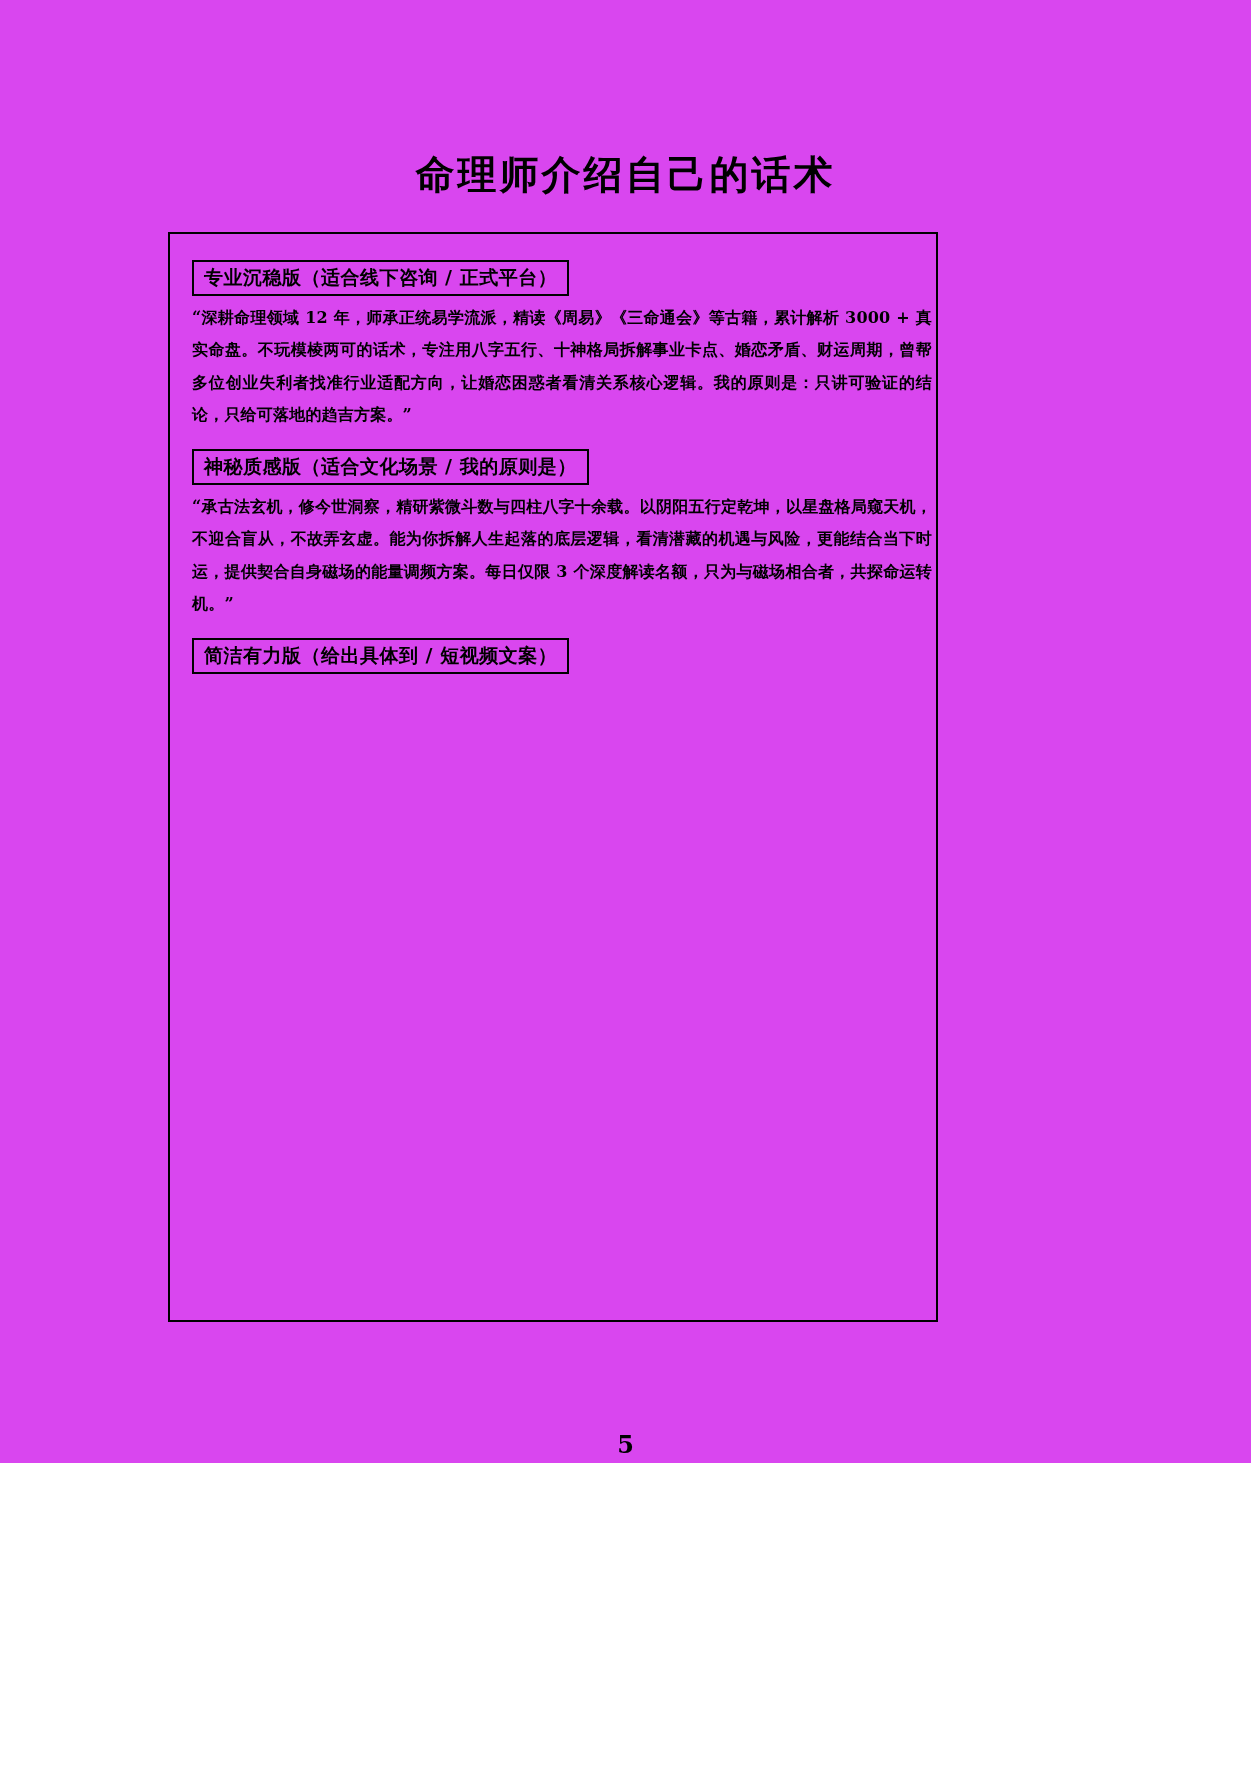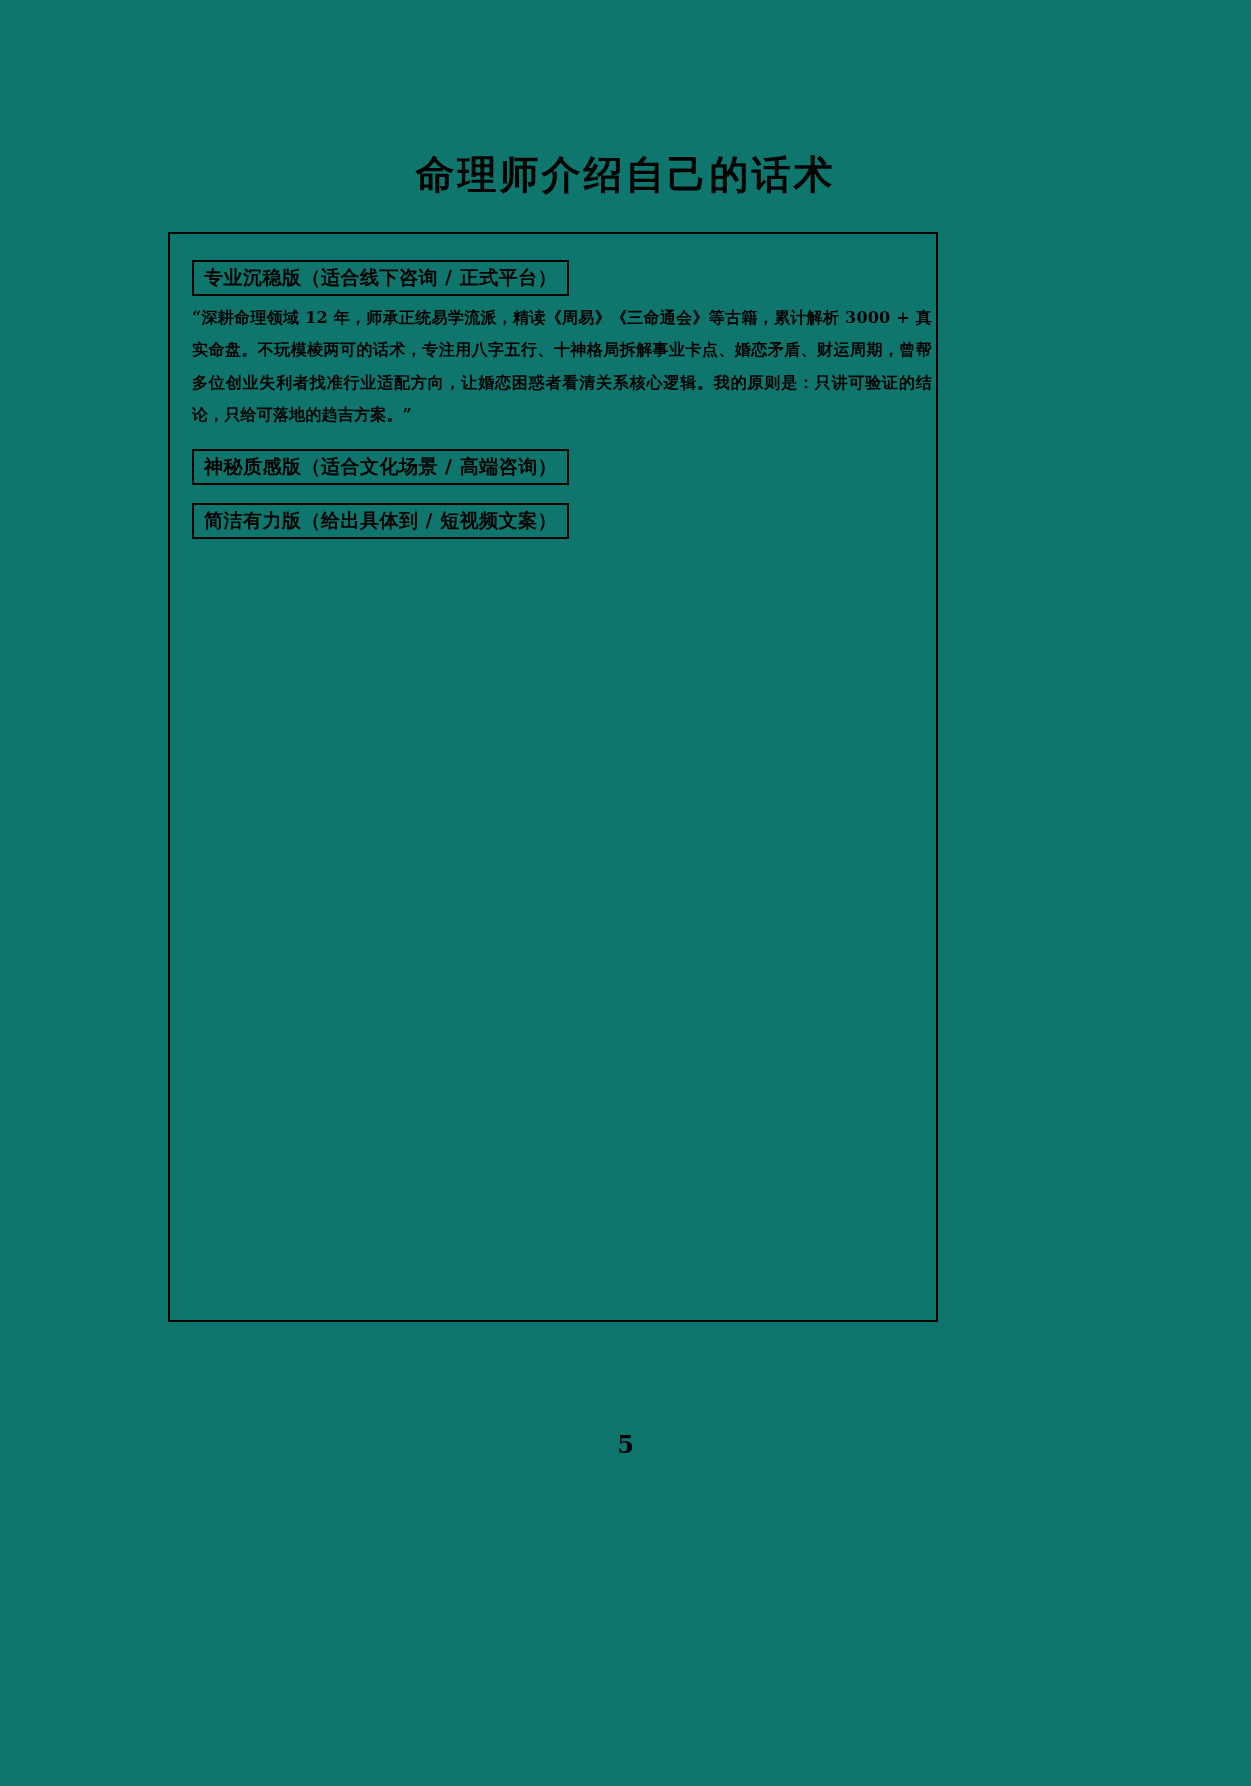--- a/index.html
+++ b/index.html
@@ -3,22 +3,22 @@
 <meta charset="utf-8">
 <style>
   html, body {
     margin: 0;
     padding: 0;
     background: #ffffff;
   }
   .page {
     position: relative;
     width: 1251px;
-    height: 1786px;
-    background: #0f766e;
+    height: 1463px;
+    background: #d946ef;
     font-family: "DejaVu Serif", "Liberation Serif", serif;
     color: #000000;
     box-sizing: border-box;
     overflow: hidden;
   }
   .page-title {
     position: absolute;
     top: 148px;
     left: 0;
     width: 100%;
@@ -79,21 +79,22 @@
 
   <div class="doc-box">
 
     <div class="section">
       <div class="section-heading">专业沉稳版（适合线下咨询 / 正式平台）</div>
       <p class="section-body indent">“深耕命理领域 12 年，师承正统易学流派，精读《周易》《三命通会》等古籍，累计解析 3000 + 真实命盘。不玩模棱两可的话术，专注用八字五行、十神格局拆解事业卡点、婚恋矛盾、财运周期，曾帮多位创业失利者找准行业适配方向，让婚恋困惑者看清关系核心逻辑。我的原则是：只讲可验证的结论，只给可落地的趋吉方案。”</p>
     </div>
 
 
     <div class="section">
-      <div class="section-heading">神秘质感版（适合文化场景 / 高端咨询）</div>
+      <div class="section-heading">神秘质感版（适合文化场景 / 我的原则是）</div>
+      <p class="section-body indent">“承古法玄机，修今世洞察，精研紫微斗数与四柱八字十余载。以阴阳五行定乾坤，以星盘格局窥天机，不迎合盲从，不故弄玄虚。能为你拆解人生起落的底层逻辑，看清潜藏的机遇与风险，更能结合当下时运，提供契合自身磁场的能量调频方案。每日仅限 3 个深度解读名额，只为与磁场相合者，共探命运转机。”</p>
     </div>
 
     <div class="section">
       <div class="section-heading">简洁有力版（给出具体到 / 短视频文案）</div>
       <p class="section-body indent"></p>
     </div>
 
   </div>
 
   <div class="page-number">5</div>

